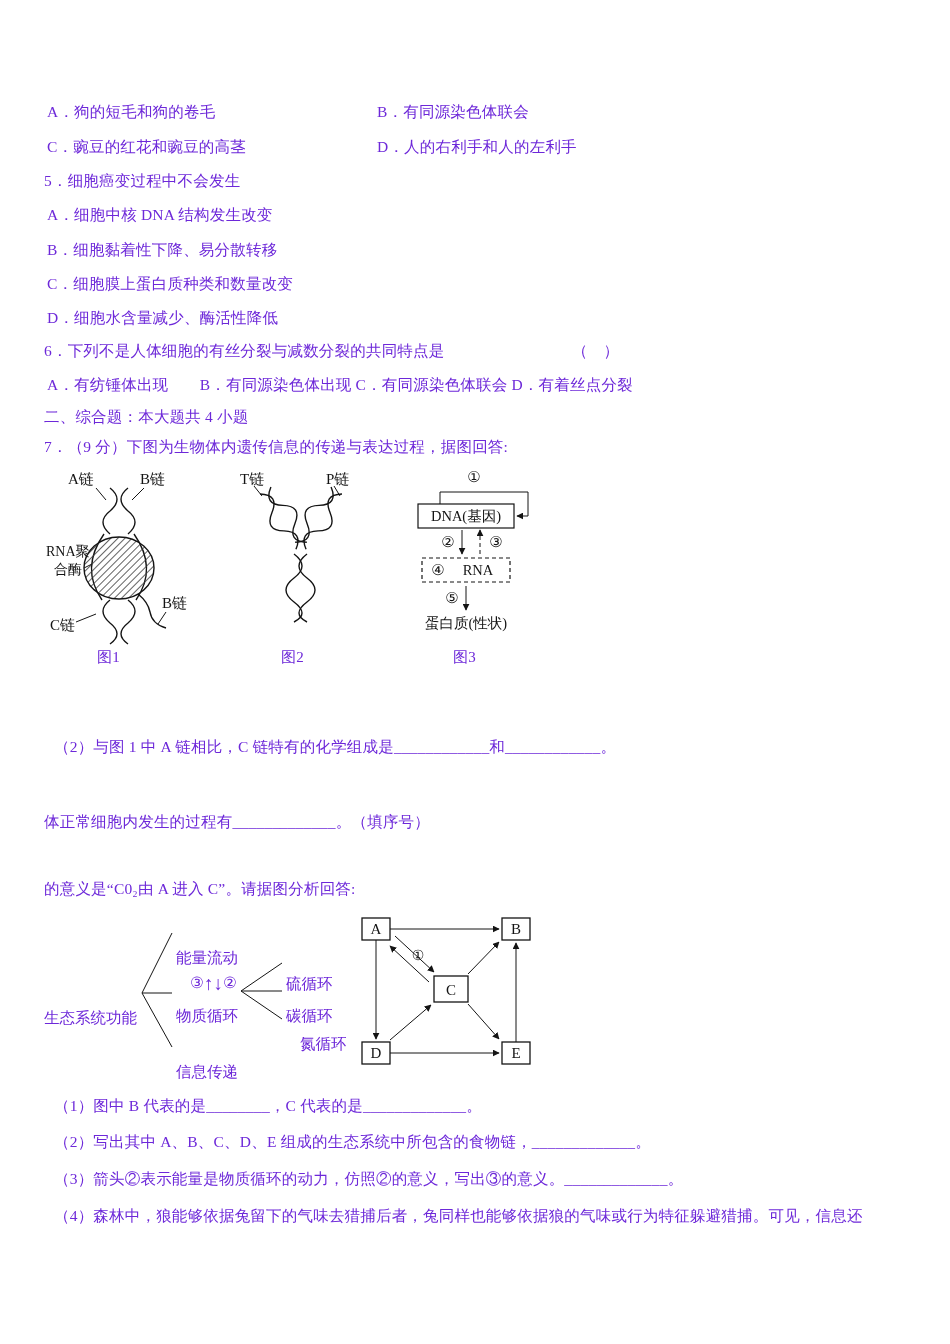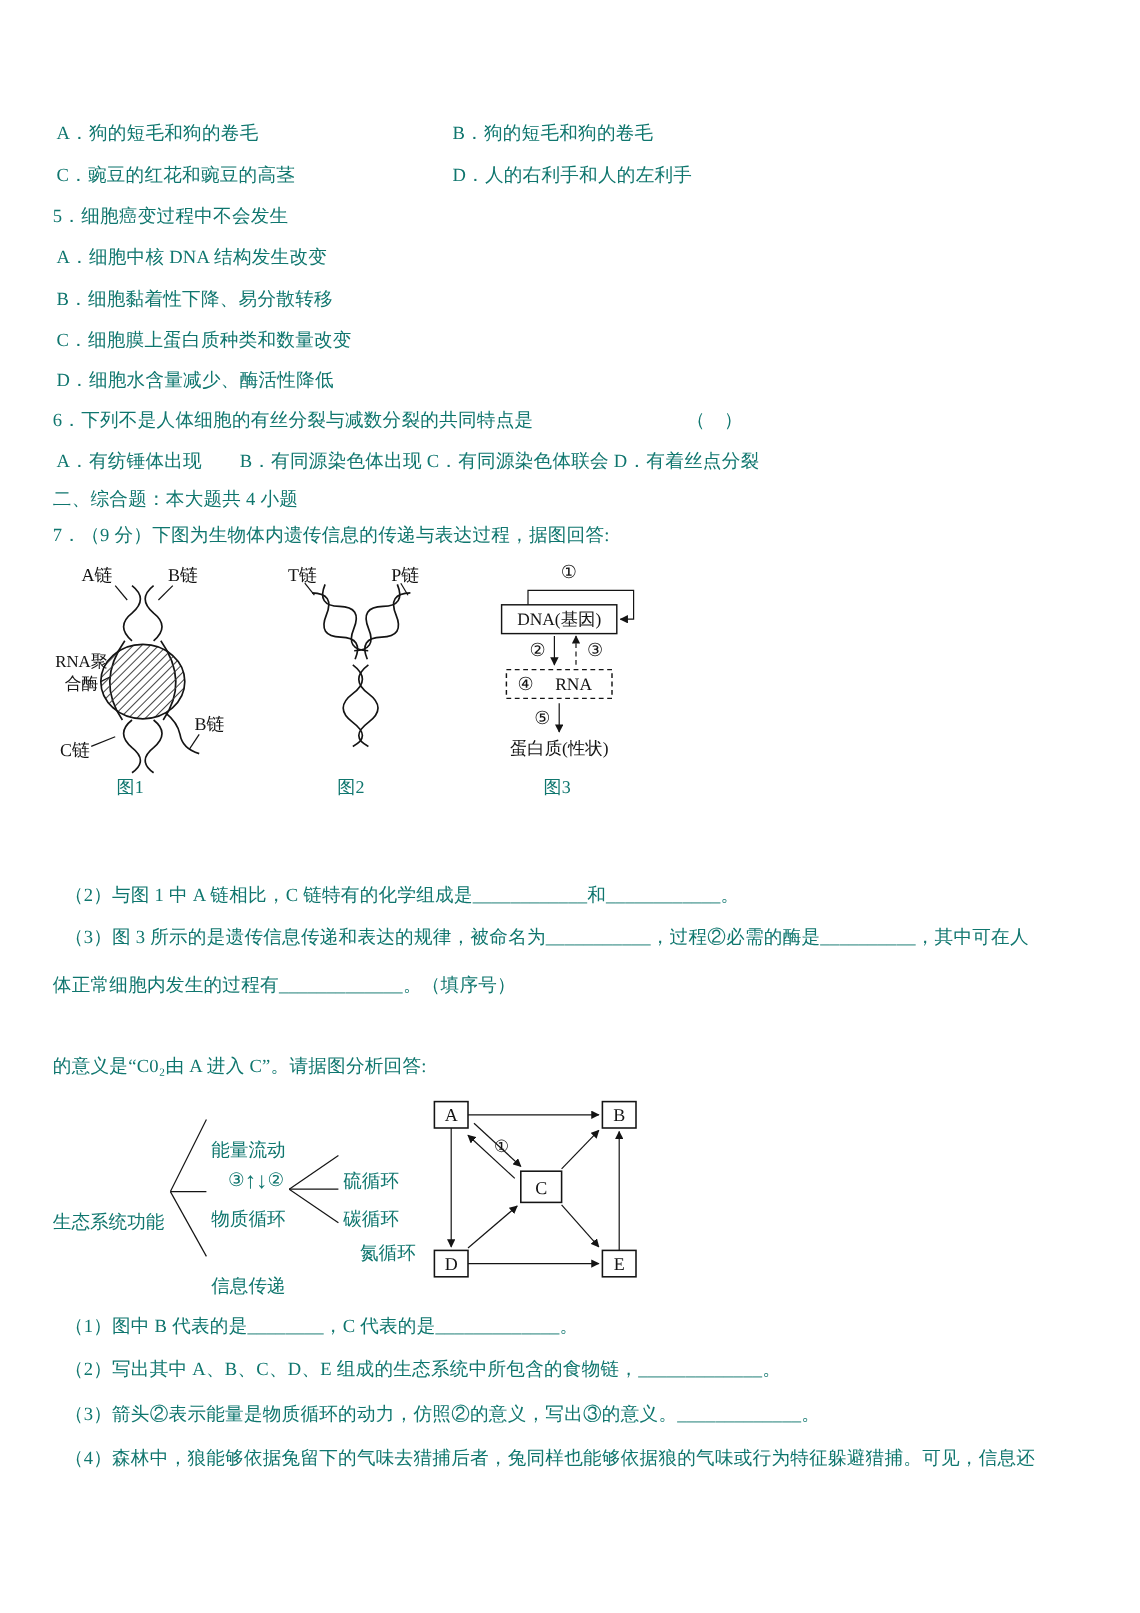--- a/index.html
+++ b/index.html
@@ -1,21 +1,21 @@
 <!DOCTYPE html>
 <html><head>
 <meta charset="utf-8">
 <style>
   html,body{margin:0;padding:0;background:#e8e8e8;}
   .page{
     position:relative;
     width:950px;height:1344px;
     background:#ffffff;
     font-family:"Liberation Serif","DejaVu Serif",serif;
-    color:#0f766e;
+    color:#6d28d9;
     overflow:hidden;
   }
   .ln{
     position:absolute;
     font-size:15.5px;
     line-height:22px;
     white-space:nowrap;
     letter-spacing:0.2px;
   }
   .cap{font-size:15px;}
@@ -29,21 +29,21 @@
   .dash{stroke-dasharray:4 3;}
   .arrtxt{font-size:19px;line-height:19px;vertical-align:-2px;}
   .eco-lbl{position:absolute;font-size:15.5px;white-space:nowrap;margin-top:26px;}
 </style>
 </head>
 <body>
 
 <div class="page">
 
   <div class="ln" style="left:47px;top:101px">A．狗的短毛和狗的卷毛</div>
-  <div class="ln" style="left:377px;top:101px">B．狗的短毛和狗的卷毛</div>
+  <div class="ln" style="left:377px;top:101px">B．有同源染色体联会</div>
   <div class="ln" style="left:47px;top:136px">C．豌豆的红花和豌豆的高茎</div>
   <div class="ln" style="left:377px;top:136px">D．人的右利手和人的左利手</div>
 
   <div class="ln" style="left:44px;top:170px">5．细胞癌变过程中不会发生</div>
   <div class="ln" style="left:47px;top:204px">A．细胞中核 DNA 结构发生改变</div>
   <div class="ln" style="left:47px;top:239px">B．细胞黏着性下降、易分散转移</div>
   <div class="ln" style="left:47px;top:273px">C．细胞膜上蛋白质种类和数量改变</div>
   <div class="ln" style="left:47px;top:307px">D．细胞水含量减少、酶活性降低</div>
 
   <div class="ln" style="left:44px;top:340px">
@@ -130,21 +130,20 @@
     <rect x="20" y="92" width="88" height="24" fill="none" stroke="#141414" stroke-width="1.2" stroke-dasharray="4 3"></rect>
     <text x="36" y="109" font-size="15" text-anchor="middle">④</text>
     <text x="76" y="109" font-size="14.5" text-anchor="middle">RNA</text>
     <line class="thin" x1="64" y1="120" x2="64" y2="144" marker-end="url(#mF3)"></line>
     <text x="50" y="137" font-size="15" text-anchor="middle">⑤</text>
     <text x="64" y="162" font-size="14.5" text-anchor="middle">蛋白质(性状)</text>
   </svg>
   <div class="ln cap" style="left:453px;top:646px">图3</div>
 
   <div class="ln" style="left:54px;top:736px">（2）与图 1 中 A 链相比，C 链特有的化学组成是____________和____________。</div>
-  <div class="ln" style="left:54px;top:771px">（3）图 3 所示的是遗传信息传递和表达的规律，被命名为___________，过程②必需的酶是__________，其中可在人</div>
   <div class="ln" style="left:44px;top:811px">体正常细胞内发生的过程有_____________。（填序号）</div>
 
   <div class="ln" style="left:44px;top:878px">的意义是“C0₂由 A 进入 C”。请据图分析回答:</div>
 
   <div style="position:absolute;left:44px;top:908px;width:540px;height:176px">
 
     <svg width="312" height="176" style="left:0;top:0">
       <g class="thin">
         <line x1="98" y1="85" x2="128" y2="25"></line>
         <line x1="98" y1="85" x2="128" y2="85"></line>

